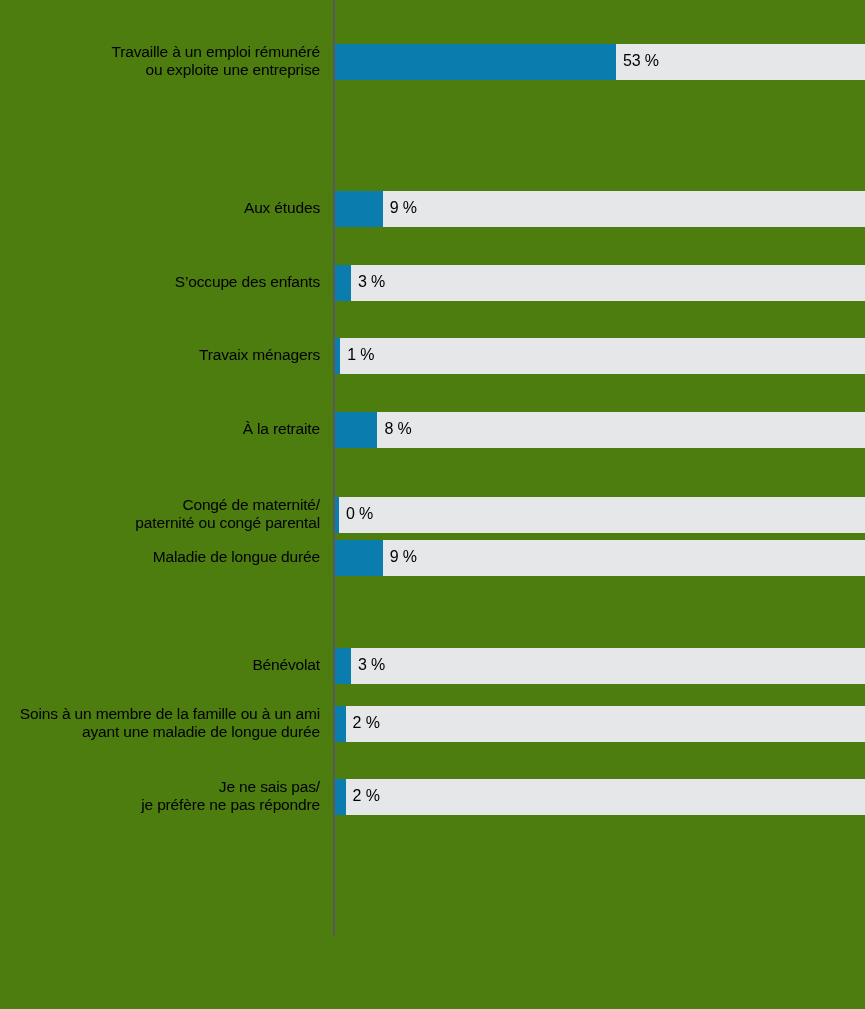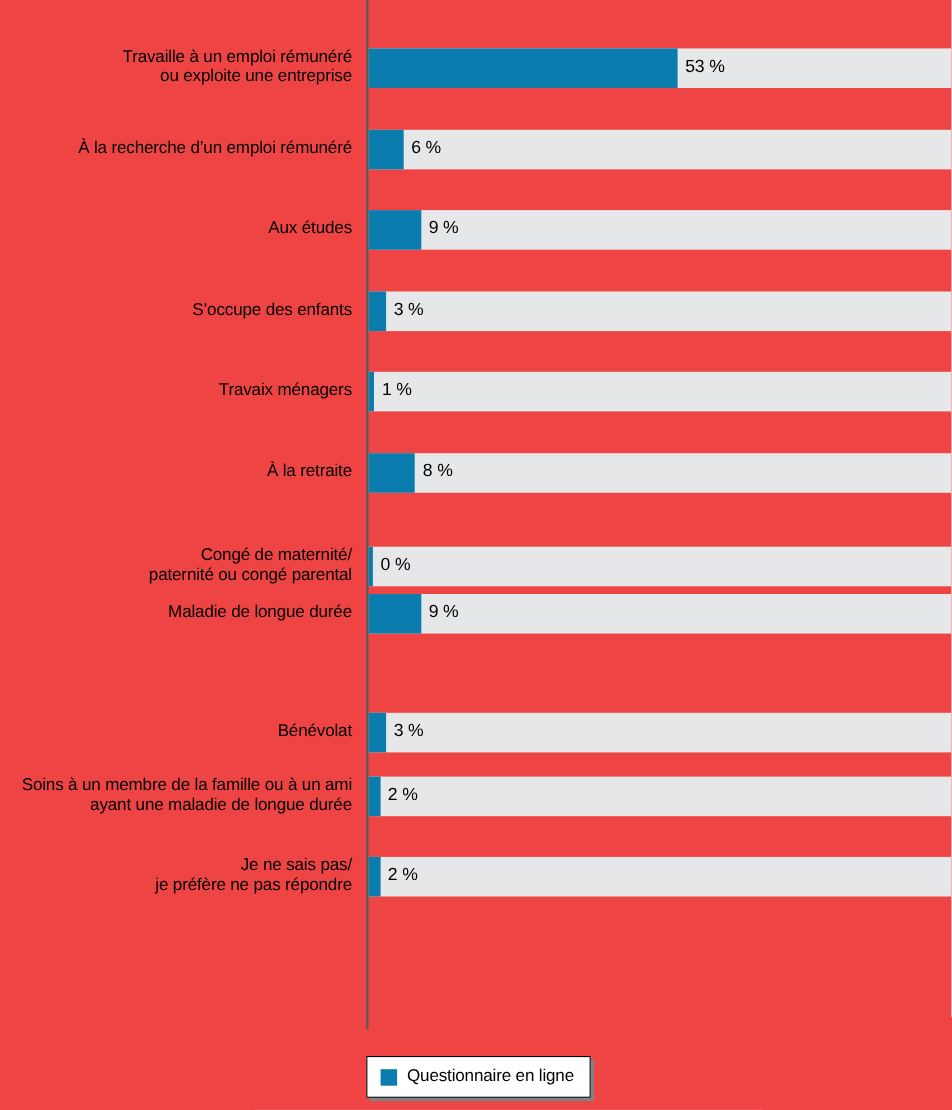--- a/index.html
+++ b/index.html
@@ -9,21 +9,21 @@
   }
   body {
     font-family: "Liberation Sans", "DejaVu Sans", sans-serif;
     -webkit-font-smoothing: antialiased;
   }
   #chart-root {
     position: relative;
     width: 865px;
     height: 1009px;
     overflow: hidden;
-    background: #ef4444;
+    background: #4d7c0f;
   }
 
   
   #plot-area {
     position: absolute;
     left: 0;
     top: 0;
     width: 865px;
     height: 940px;
   }
@@ -127,26 +127,20 @@
     <div id="category-axis-line" style="background: rgb(88, 89, 91);"></div>
 
     <div class="bar-row" style="top:44px">
       <div class="cat-label two-line">Travaille à un emploi rémunéré
 ou exploite une entreprise</div>
       <div class="track" style="background: rgb(230, 231, 232);"></div>
       <div class="bar-fill" style="width: 280.9px; background: rgb(11, 124, 174);"></div>
       <div class="value-label" style="left: 622.9px;">53 %</div>
     </div>
 
-    <div class="bar-row" style="top:118px">
-      <div class="cat-label one-line">À la recherche d’un emploi rémunéré</div>
-      <div class="track" style="background: rgb(230, 231, 232);"></div>
-      <div class="bar-fill" style="width: 31.8px; background: rgb(11, 124, 174);"></div>
-      <div class="value-label" style="left: 373.8px;">6 %</div>
-    </div>
 
     <div class="bar-row" style="top:191px">
       <div class="cat-label one-line">Aux études</div>
       <div class="track" style="background: rgb(230, 231, 232);"></div>
       <div class="bar-fill" style="width: 47.7px; background: rgb(11, 124, 174);"></div>
       <div class="value-label" style="left: 389.7px;">9 %</div>
     </div>
 
     <div class="bar-row" style="top:265px">
       <div class="cat-label one-line">S’occupe des enfants</div>
@@ -202,18 +196,14 @@
     <div class="bar-row" style="top:779px">
       <div class="cat-label two-line">Je ne sais pas/
 je préfère ne pas répondre</div>
       <div class="track" style="background: rgb(230, 231, 232);"></div>
       <div class="bar-fill" style="width: 10.6px; background: rgb(11, 124, 174);"></div>
       <div class="value-label" style="left: 352.6px;">2 %</div>
     </div>
 
   </div>
 
-  <div id="legend">
-    <span id="legend-swatch" style="background: rgb(11, 124, 174);"></span>
-    <span id="legend-label">Questionnaire en ligne</span>
-  </div>
 
 </div>
 
 </body></html>

